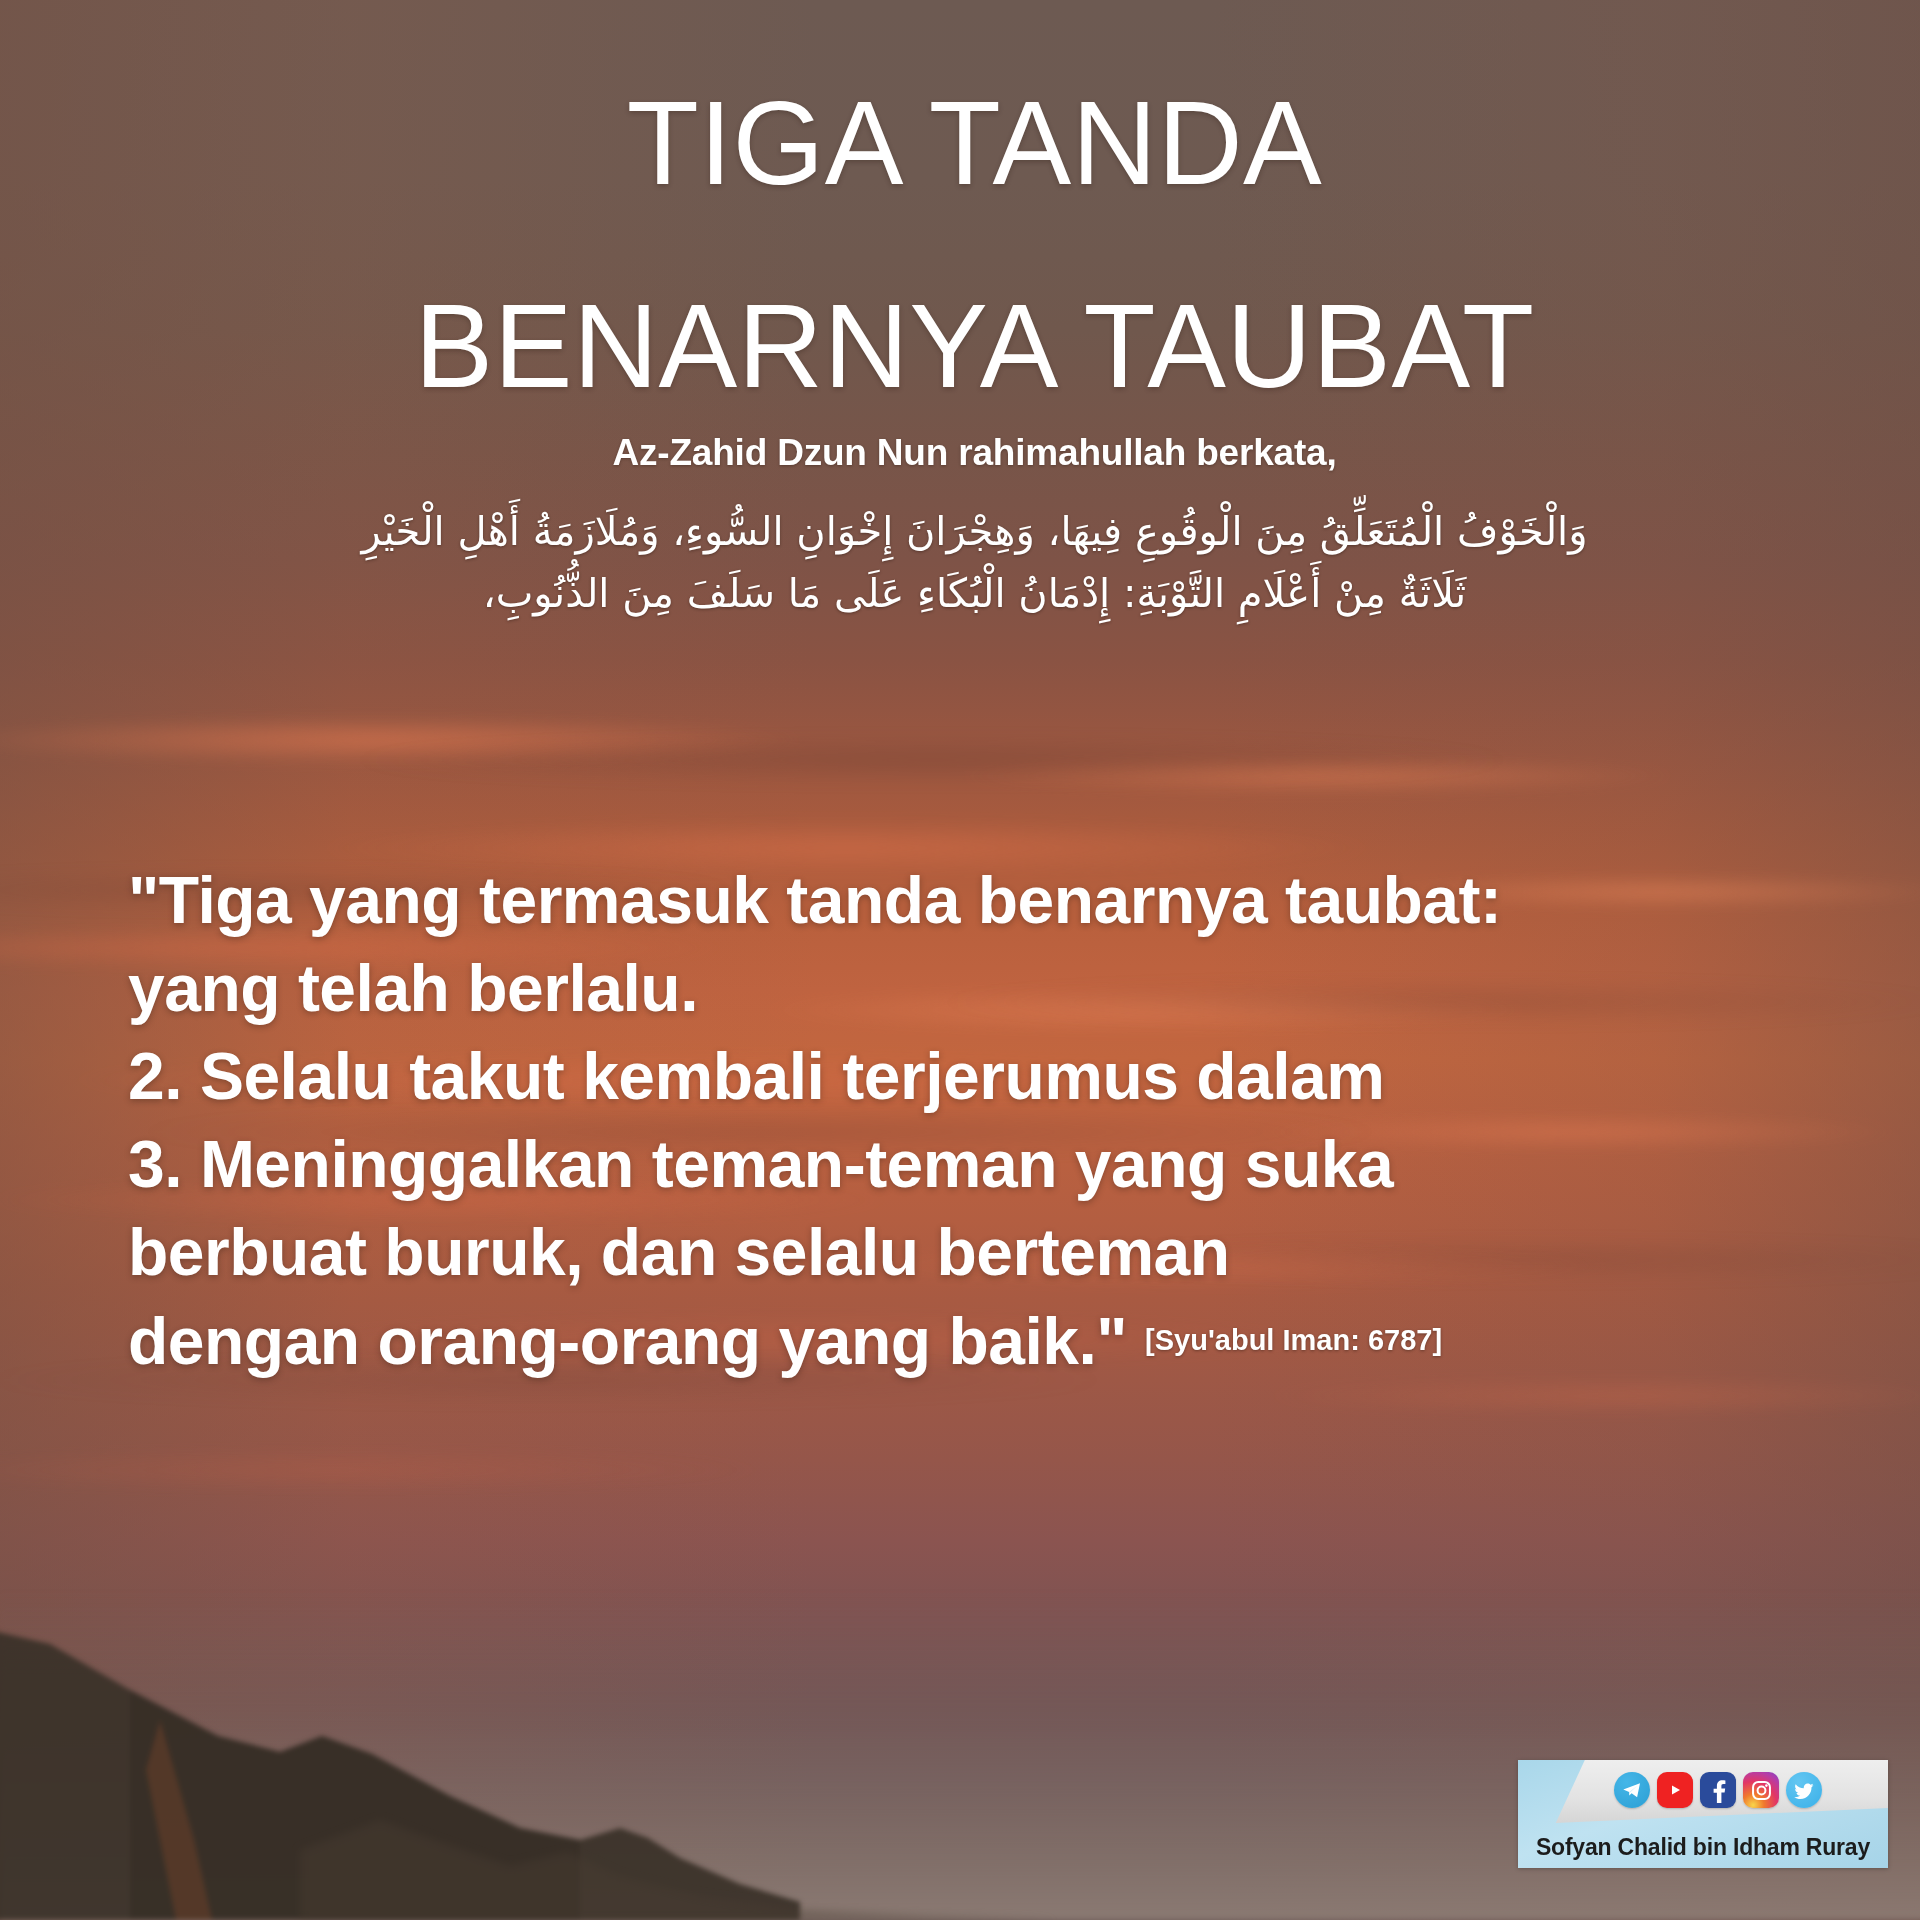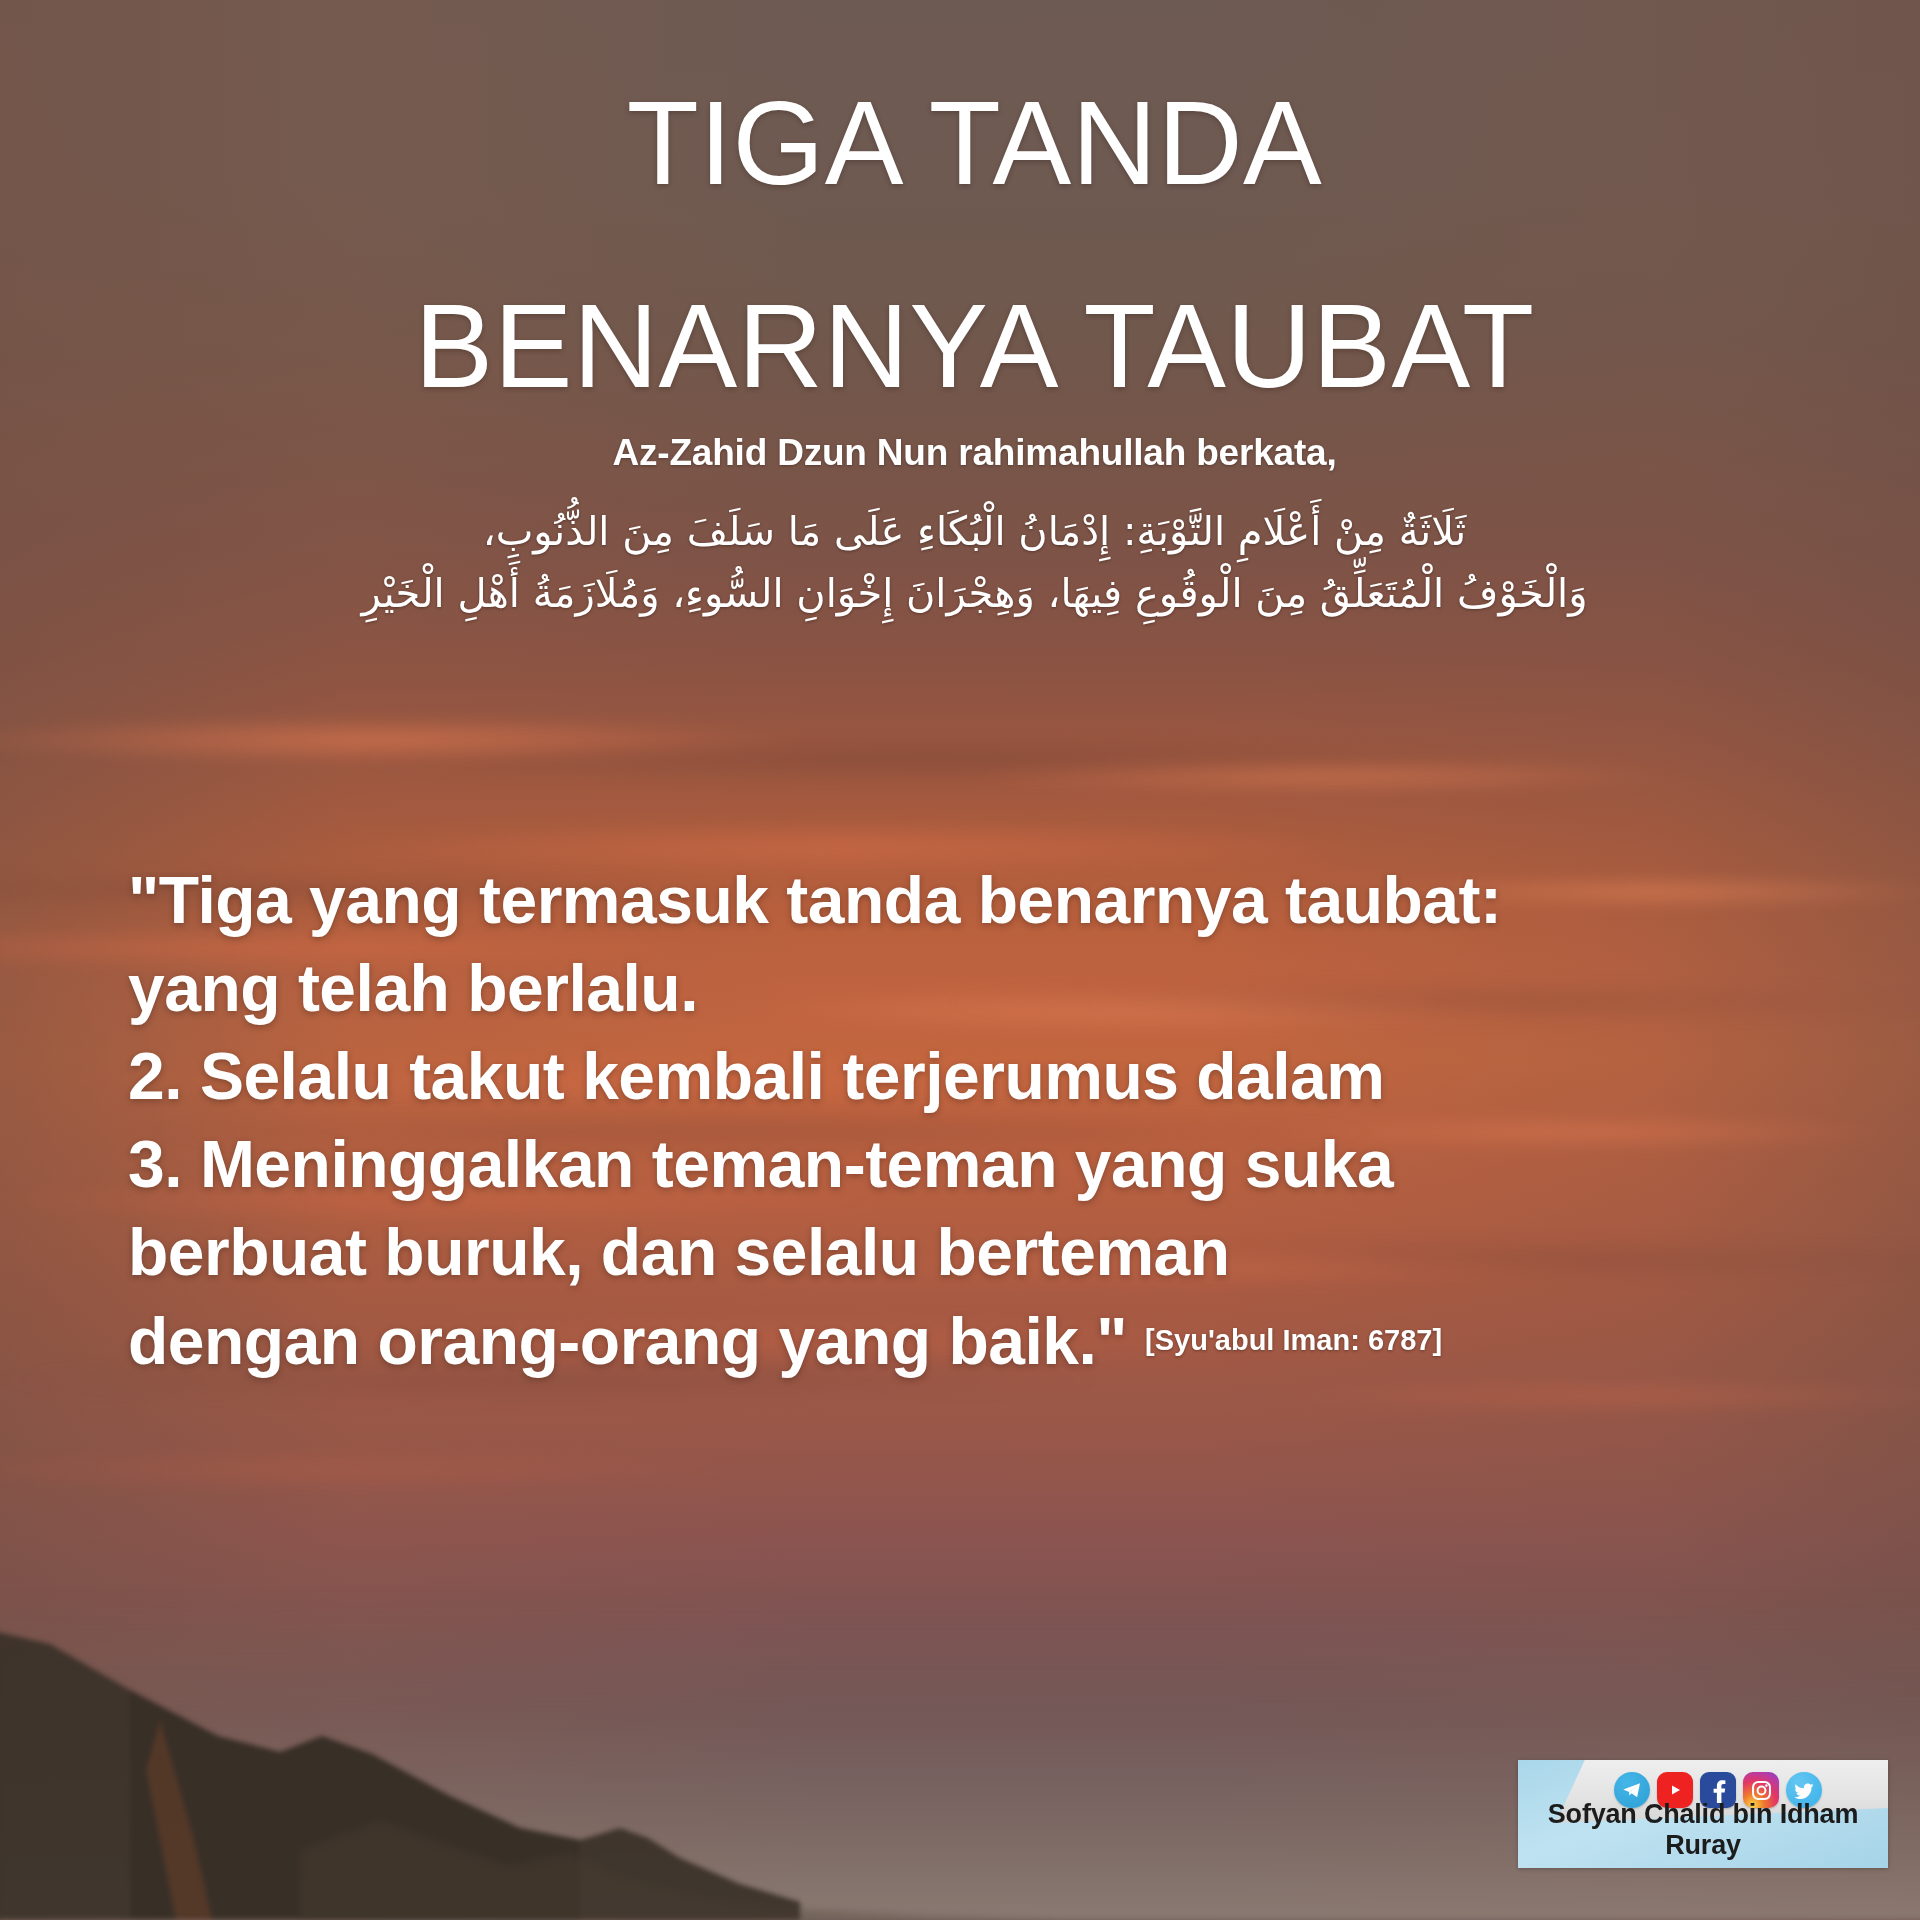--- a/index.html
+++ b/index.html
@@ -254,21 +254,21 @@
   .ico svg { display: block; }
 
   .logo-name {
     position: absolute;
     left: 0;
     right: 0;
     bottom: 7px;
     text-align: center;
     color: #1c1c1c;
     font-weight: 700;
-    font-size: 27px;
+    font-size: 23px;
     letter-spacing: -0.2px;
   }
 </style>
 </head>
 <body>
 
 <div class="poster">
 
   <div class="bg-base"></div>
   <div class="bg-haze"></div>
@@ -293,22 +293,22 @@
   <div class="content">
 
     <div class="title">
       <span class="line line-1">TIGA TANDA</span>
       <span class="line line-2">BENARNYA TAUBAT</span>
     </div>
 
     <div class="attrib">Az-Zahid Dzun Nun rahimahullah berkata,</div>
 
     <div class="arabic">
+      <span class="aline">وَالْخَوْفُ الْمُتَعَلِّقُ مِنَ الْوقُوعِ فِيهَا، وَهِجْرَانَ إِخْوَانِ السُّوءِ، وَمُلَازَمَةُ أَهْلِ الْخَيْرِ</span>
       <span class="aline">ثَلَاثَةٌ مِنْ أَعْلَامِ التَّوْبَةِ: إِدْمَانُ الْبُكَاءِ عَلَى مَا سَلَفَ مِنَ الذُّنُوبِ،</span>
-      <span class="aline">وَالْخَوْفُ الْمُتَعَلِّقُ مِنَ الْوقُوعِ فِيهَا، وَهِجْرَانَ إِخْوَانِ السُّوءِ، وَمُلَازَمَةُ أَهْلِ الْخَيْرِ</span>
     </div>
 
     <div class="body">
       <span class="bline">"Tiga yang termasuk tanda benarnya taubat:</span>
       <span class="bline">yang telah berlalu.</span>
       <span class="bline">2. Selalu takut kembali terjerumus dalam</span>
       <span class="bline">3. Meninggalkan teman-teman yang suka</span>
       <span class="bline">berbuat buruk, dan selalu berteman</span>
       <span class="bline"><span>dengan orang-orang yang baik."</span><span class="cite">[Syu'abul Iman: 6787]</span></span>
     </div>

